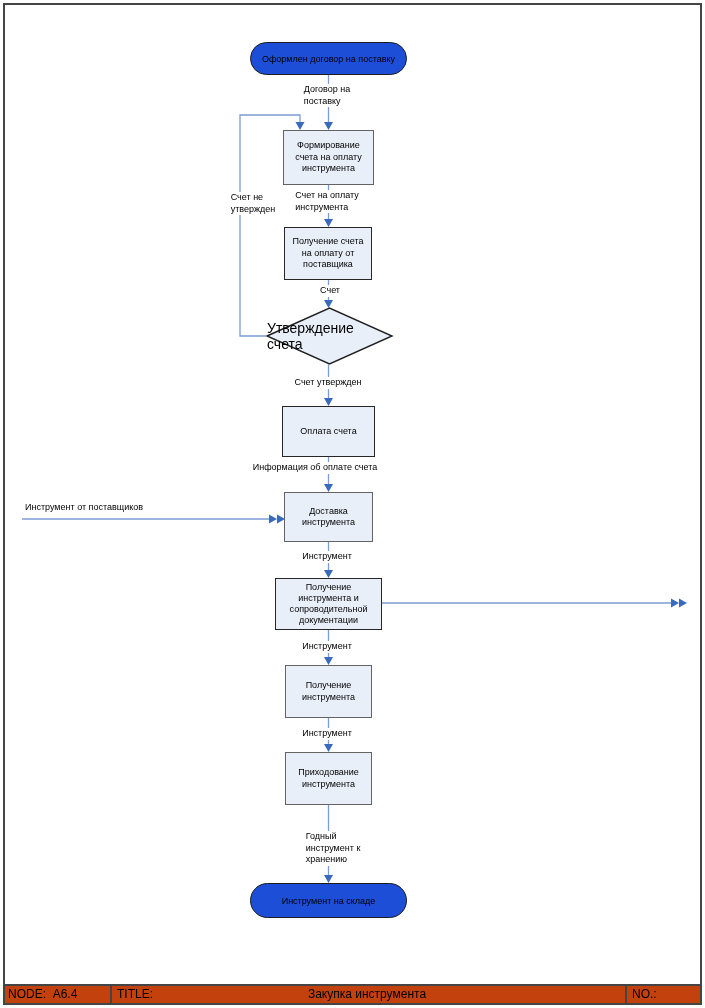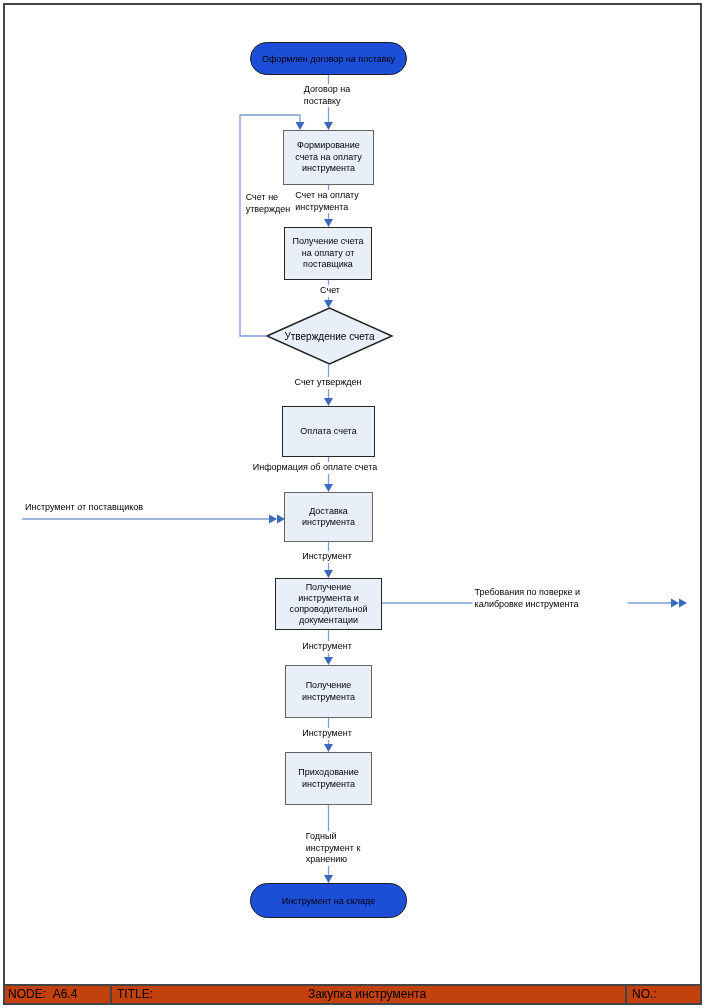--- a/index.html
+++ b/index.html
@@ -11,21 +11,21 @@
   
   .proc{position:absolute;background:#e9eff9;display:flex;align-items:center;
         justify-content:center;text-align:center;font-size:9px;line-height:11.5px;
         white-space:pre-line;box-sizing:border-box;}
   .gray{border:1.5px solid #636363;}
   .dark{border:1.5px solid #262626;}
   .term{position:absolute;background:#1d4ed8;border:1.7px solid #1c1c1c;
         border-radius:18px;display:flex;align-items:center;justify-content:center;
         font-size:9px;box-sizing:border-box;}
   .dec-label{position:absolute;display:flex;align-items:center;justify-content:center;
-        font-size:10px;}
+        font-size:14px;}
   
   .lbl{position:absolute;font-size:9px;line-height:11.5px;text-align:left;
        white-space:pre-line;background:#fff;padding:0 2px;transform:translateX(-50%);}
   .lbl.leftal{transform:none;text-align:left;}
   
   #footer{position:absolute;left:5px;right:5px;bottom:5px;height:17px;
           background:#c2410c;border-top:2px solid #454545;font-size:12px;}
   .fdiv{position:absolute;top:0;bottom:0;width:2px;background:#454545;}
   #footer .cell-text{position:absolute;top:1px;white-space:nowrap;}
   
@@ -34,21 +34,21 @@
   .n2{left:284px;top:227px;width:88px;height:53px;}
   .n3{left:267px;top:308px;width:125px;height:56px;}
   .n4{left:282px;top:406px;width:93px;height:51px;}
   .n5{left:284px;top:492px;width:89px;height:50px;}
   .n6{left:275px;top:578px;width:107px;height:52px;line-height:11px;}
   .n7{left:285px;top:665px;width:87px;height:53px;}
   .n8{left:285px;top:752px;width:87px;height:53px;}
   .n9{left:250px;top:883px;width:157px;height:35px;}
   
   .l0{left:327px;top:84px;}
-  .l1{left:253px;top:192px;margin-left:15px;}
+  .l1{left:253px;top:192px;}
   .l2{left:327px;top:190px;}
   .l3{left:330px;top:285px;}
   .l4{left:328px;top:377px;}
   .l5{left:315px;top:462px;}
   .l6{left:23px;top:502px;}
   .l7{left:327px;top:551px;}
   .l8{left:550px;top:587px;}
   .l9{left:327px;top:641px;}
   .l10{left:327px;top:728px;}
   .l11{left:333px;top:831px;}
@@ -122,21 +122,20 @@
 поставку</div>
   <div class="lbl l1">Счет не
 утвержден</div>
   <div class="lbl l2">Счет на оплату
 инструмента</div>
   <div class="lbl l3">Счет</div>
   <div class="lbl l4">Счет утвержден</div>
   <div class="lbl l5">Информация об оплате счета</div>
   <div class="lbl leftal l6">Инструмент от поставщиков</div>
   <div class="lbl l7">Инструмент</div>
-  <div class="lbl l8">Требования по поверке и калибровке инструмента</div>
   <div class="lbl l9">Инструмент</div>
   <div class="lbl l10">Инструмент</div>
   <div class="lbl l11">Годный
 инструмент к
 хранению</div>
 
   <div id="footer">
     <div class="fdiv" style="left:105px;"></div>
     <div class="fdiv" style="left:620px;"></div>
     <span class="cell-text" style="left:3px;"><span>NODE:</span>&nbsp;&nbsp;<span>A6.4</span></span>

